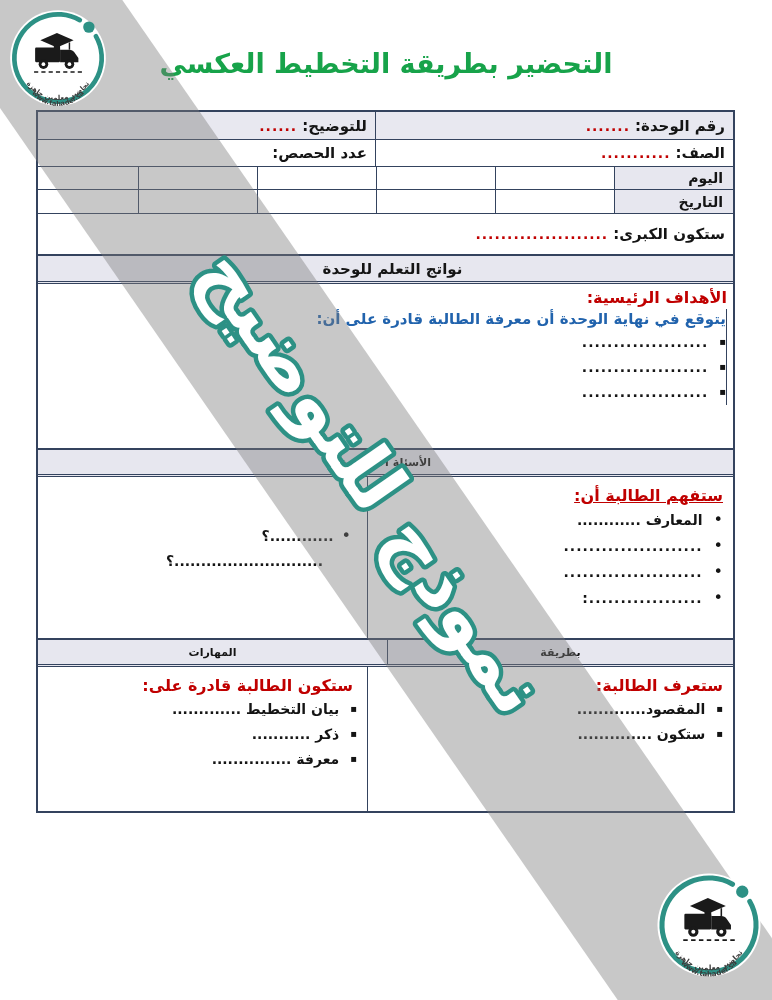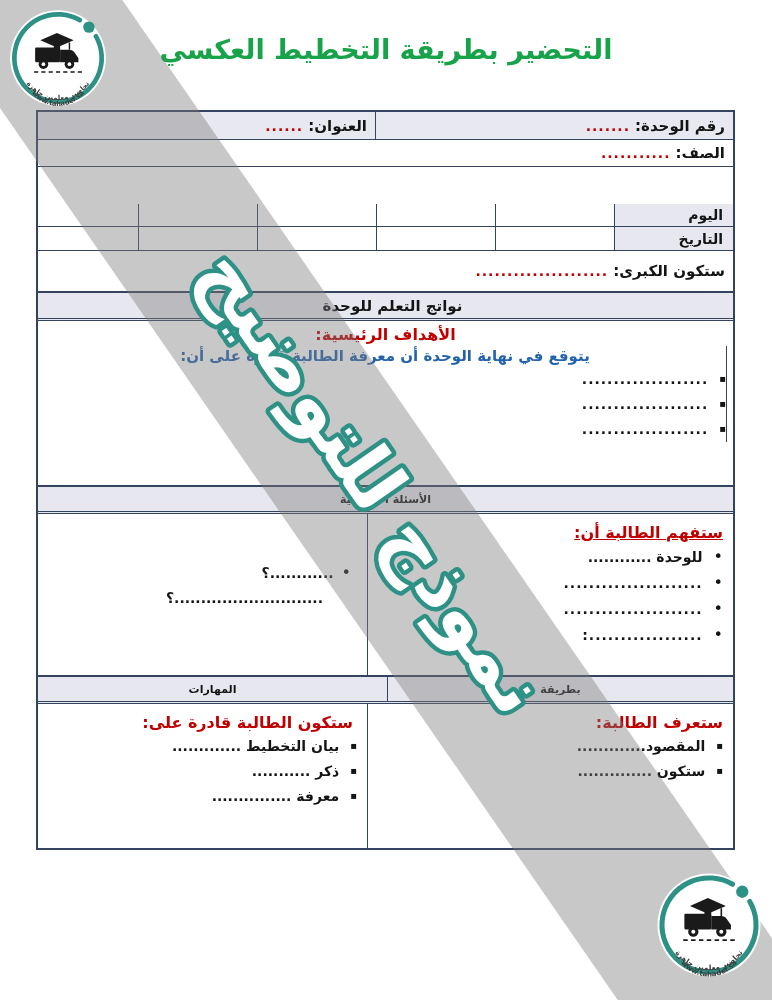--- a/index.html
+++ b/index.html
@@ -10,47 +10,47 @@
     --green:#17a34a;
     --teal:#2d9185;
     --ink:#141414;
   }
   html,body{margin:0;padding:0;background:#fff;}
   .page{
     position:relative;width:772px;height:1000px;margin:0 auto;background:#fff;
     font-family:"DejaVu Sans","Liberation Sans",sans-serif;direction:rtl;overflow:hidden;color:var(--ink);
   }
   
-  .title{position:absolute;top:34px;left:0;right:0;text-align:center;
+  .title{position:absolute;top:48px;left:0;right:0;text-align:center;
     color:var(--green);font-size:27px;font-weight:bold;}
   
   .tbl{position:absolute;top:110px;right:37px;width:695px;border:2px solid var(--border);background:#fff;}
   .row{display:flex;border-bottom:1px solid var(--border);align-items:stretch;}
   .row:last-child{border-bottom:none;}
   .row > * + *{border-left:none;border-right:1px solid var(--border);}
   .cell{display:flex;align-items:center;padding:0 8px 0 4px;min-width:0;}
   .lbl{font-weight:bold;font-size:15px;white-space:nowrap;}
   .dots{font-weight:bold;font-size:14px;letter-spacing:1px;white-space:nowrap;}
   .dots.red{color:var(--red);}
   .r-info1{height:27px;background:#e8e8f0;}
   .r-info2{height:26px;}
   .half-r{flex:0 0 345px;}
   .half-l{flex:1;}
-  .r-day{height:22px;margin-top:37px;}
+  .r-day{height:22px;}
   .r-date{height:23px;}
   .daylbl{flex:0 0 108px;background:var(--hdrbg);font-weight:bold;font-size:14px;
     display:flex;align-items:center;padding-right:10px;}
   .dcell{flex:0 0 118px;}
   .dcell.last{flex:1;}
   .r-idea{height:40px;}
   .r-outhdr{height:25px;background:var(--hdrbg);border-top:1px solid var(--border);
     border-bottom:3px double var(--border);display:flex;align-items:center;justify-content:center;
     font-weight:bold;font-size:15px;padding-left:14px;}
   
-  .r-goals{height:158px;display:block;padding:3px 6px;text-align:center;}
+  .r-goals{height:158px;display:block;padding:3px 6px;}
   .h-red{color:var(--red);font-weight:bold;font-size:16px;line-height:1.35;}
   .h-red.u{text-decoration:underline;}
   .h-blue{color:var(--blue);font-weight:bold;font-size:15px;line-height:1.4;}
   ul.blist{list-style:none;margin:0;padding:0;}
   ul.blist li{display:flex;align-items:center;gap:11px;}
   .blt{font-size:10px;line-height:1;}
   .blt.round{font-size:16px;}
   .goals-list{margin-top:24px;padding-right:4px;}
   .goals-list li{height:25px;}
   
@@ -94,29 +94,32 @@
   <div class="title">التحضير بطريقة التخطيط العكسي</div>
 
   <div class="tbl">
 
     <div class="row r-info1">
       <div class="cell half-r">
         <span class="lbl">رقم الوحدة:</span>&nbsp;
         <span class="dots red">.......</span>
       </div>
       <div class="cell half-l">
-        <span class="lbl">العنوان:</span>&nbsp;
+        <span class="lbl">للتوضيح:</span>&nbsp;
         <span class="dots red">......</span>
       </div>
     </div>
 
     <div class="row r-info2">
       <div class="cell half-r">
         <span class="lbl">الصف:</span>&nbsp;
         <span class="dots red">...........</span>
+      </div>
+      <div class="cell half-l">
+        <span class="lbl">عدد الحصص:</span>
       </div>
     </div>
 
     <div class="row r-day">
       <div class="daylbl">اليوم</div>
       <div class="dcell"></div>
       <div class="dcell"></div>
       <div class="dcell"></div>
       <div class="dcell"></div>
       <div class="dcell last"></div>
@@ -162,21 +165,21 @@
     <div class="row r-colhdr">
       <div class="col-l hdrcell">الأسئلة الأساسية</div>
     </div>
 
     <div class="row r-und">
       <div class="col-r colbody">
         <div class="h-red u">ستفهم الطالبة أن:</div>
         <ul class="blist und-list">
           <li>
             <span class="blt round">•</span>
-            <span class="dots">للوحدة ............</span>
+            <span class="dots">المعارف ............</span>
           </li>
           <li>
             <span class="blt round">•</span>
             <span class="dots">......................</span>
           </li>
           <li>
             <span class="blt round">•</span>
             <span class="dots">......................</span>
           </li>
           <li>

